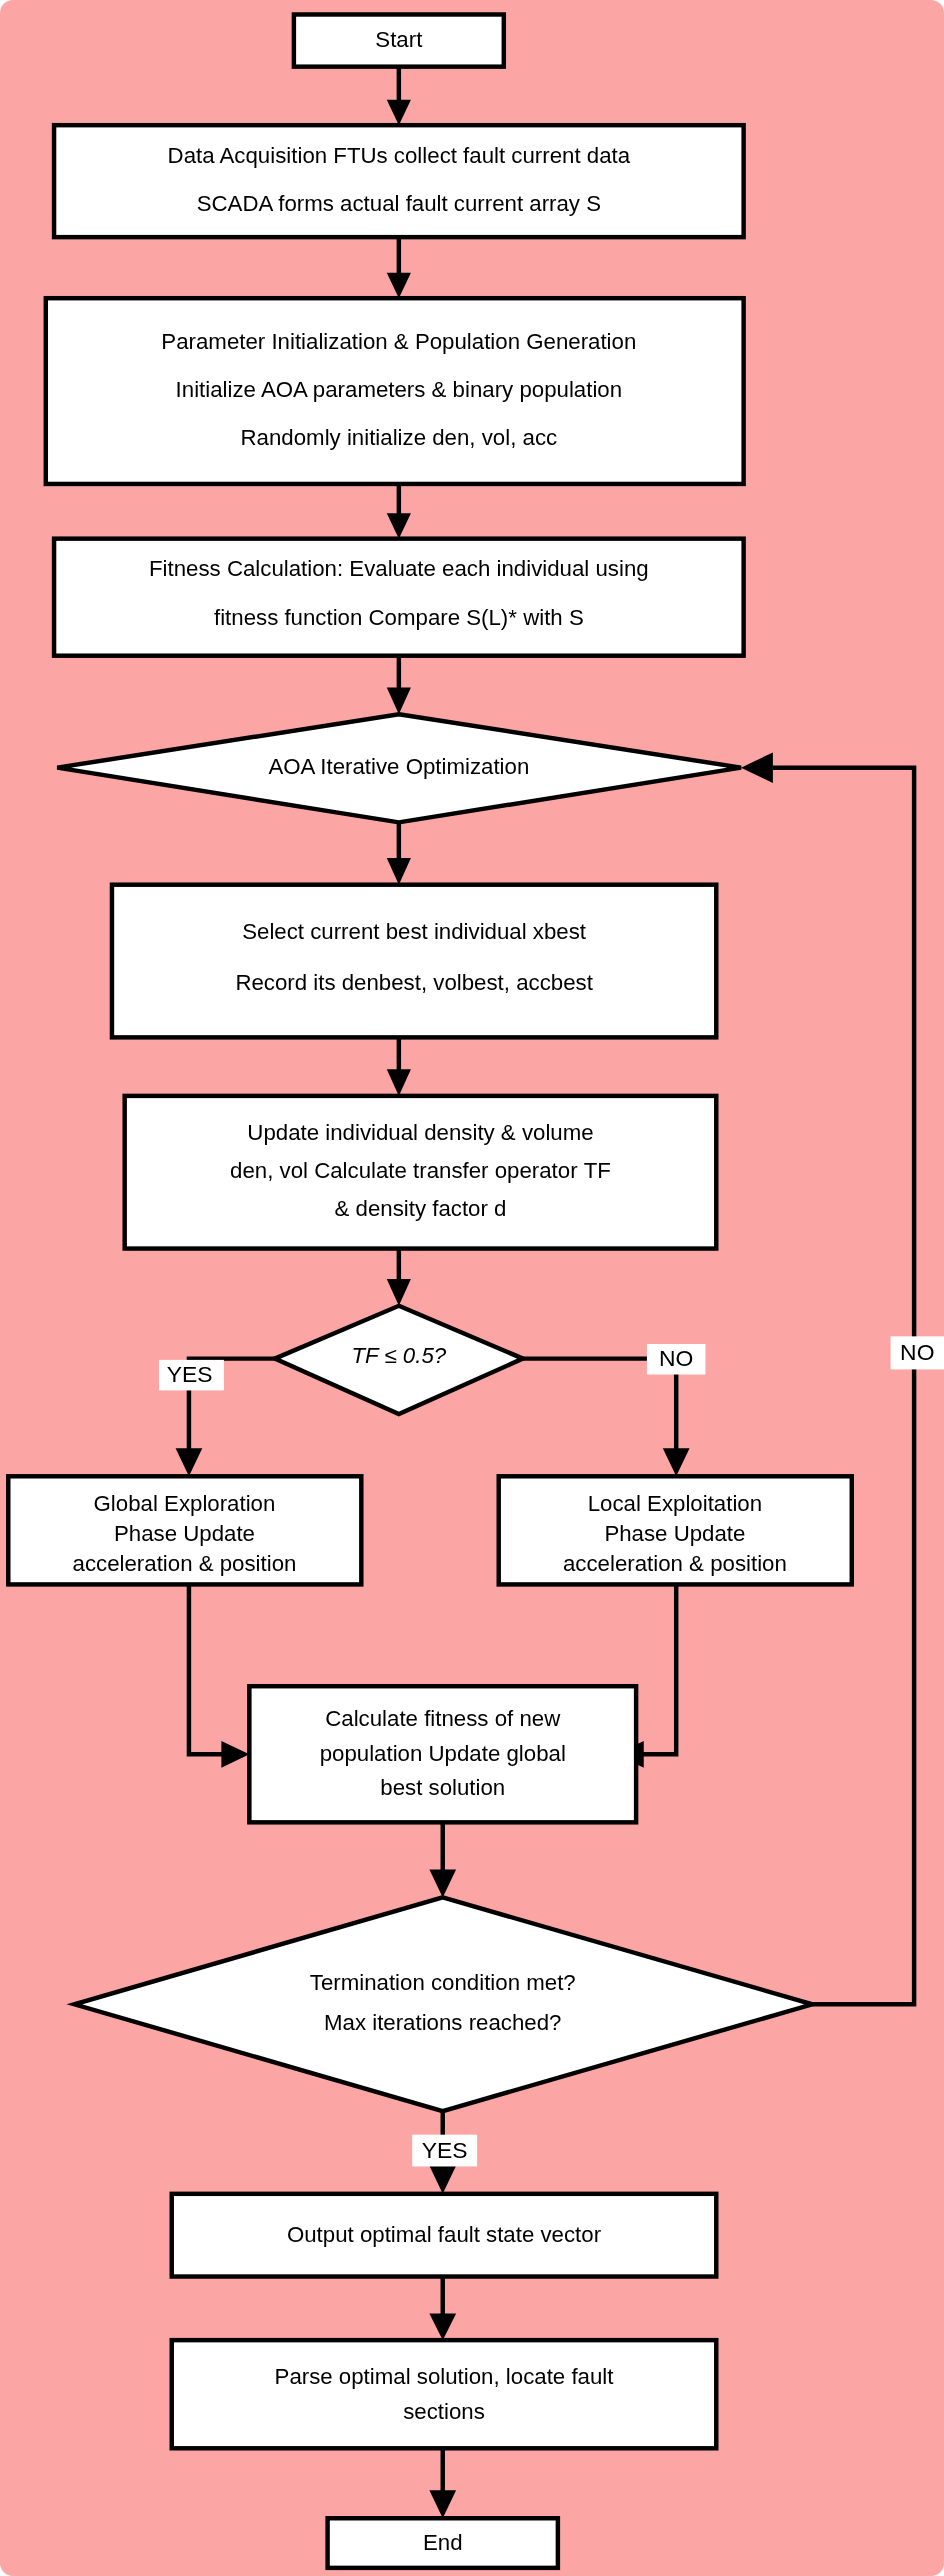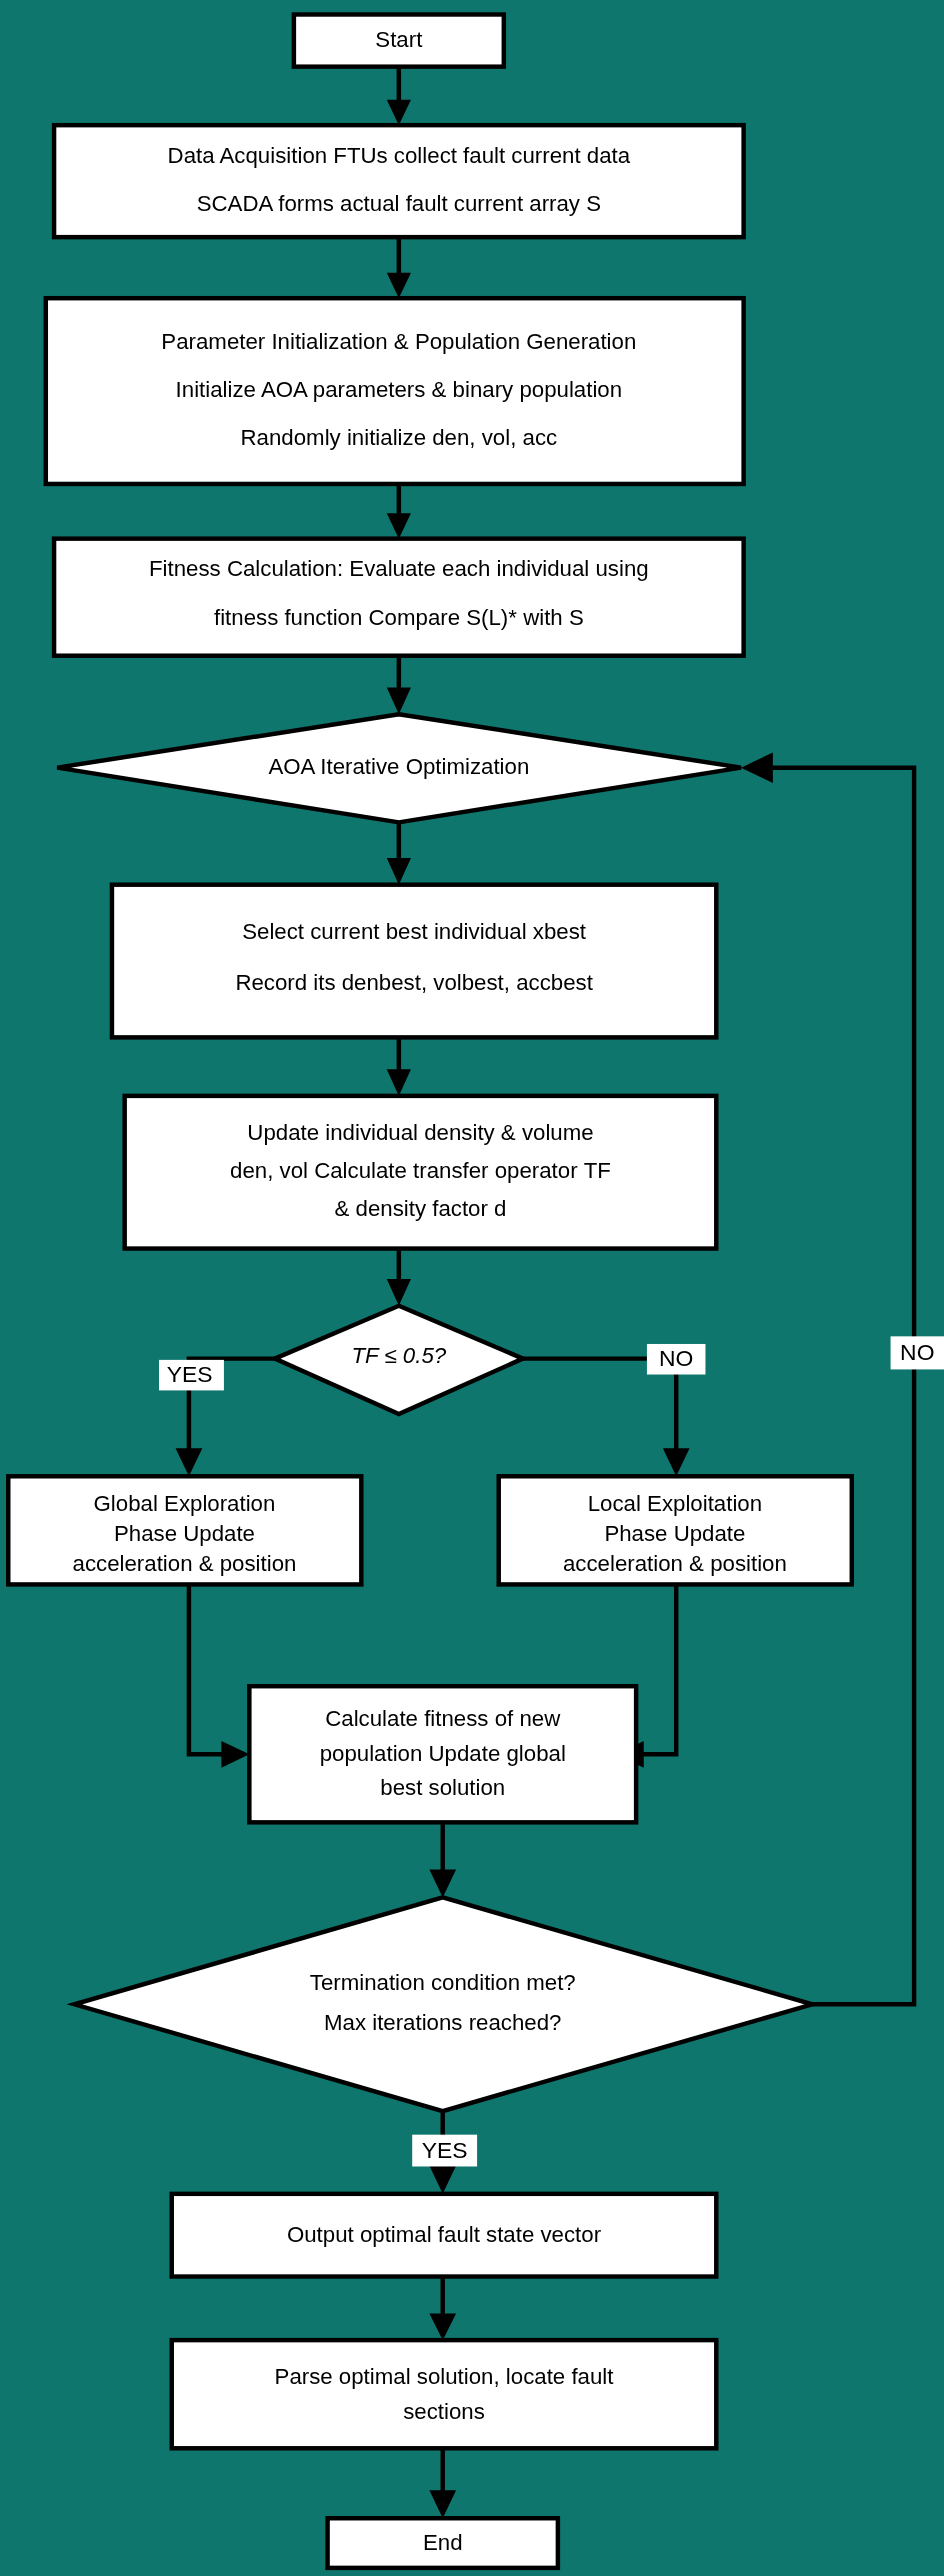--- a/index.html
+++ b/index.html
@@ -4,22 +4,23 @@
 <style>
   html, body {
     margin: 0;
     padding: 0;
     background: #ffffff;
   }
   #flowchart-root {
     position: relative;
     width: 944px;
     height: 2576px;
-    background: #0f766e;
+    background: #fca5a5;
     font-family: "Liberation Sans", sans-serif;
+    border-radius: 13px;
   }
   svg.fc {
     position: absolute;
     top: 0;
     left: 0;
     width: 944px;
     height: 2576px;
     display: block;
   }
   .node-rect {

